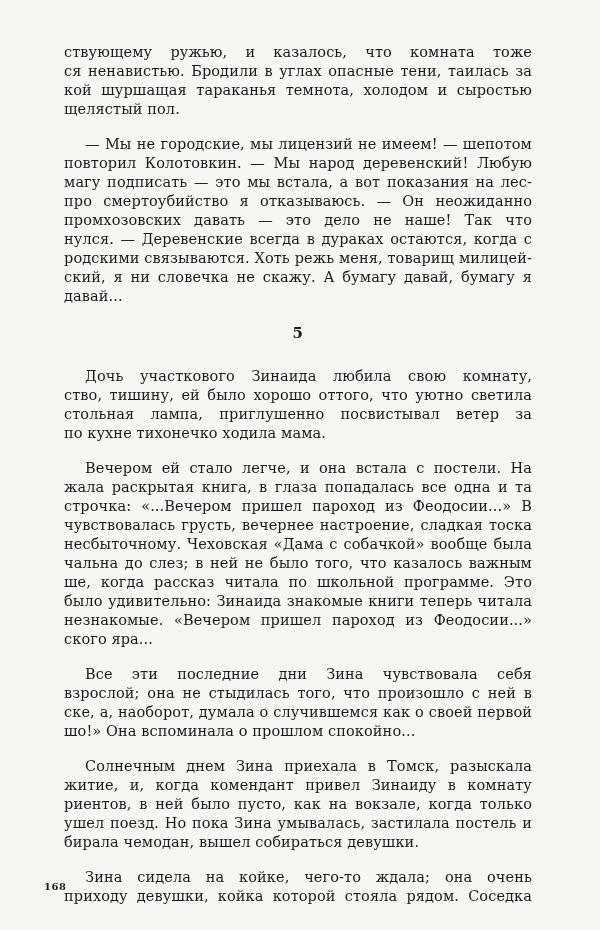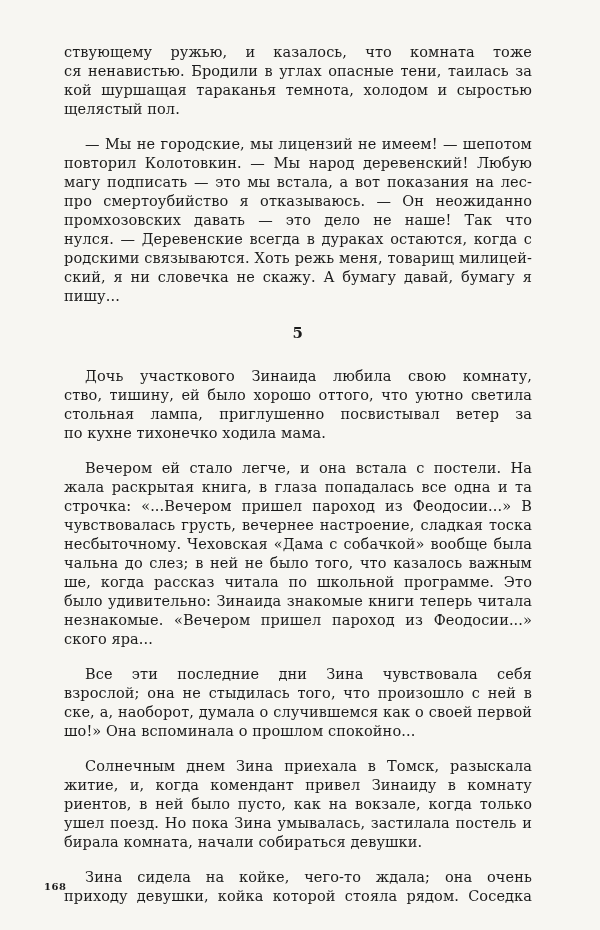--- a/index.html
+++ b/index.html
@@ -77,21 +77,21 @@
       </div>
       <div class="para">
         <div class="line indent">— Мы не городские, мы лицензий не имеем! — шепотом</div>
         <div class="line">повторил Колотовкин. — Мы народ деревенский! Любую бу-</div>
         <div class="line">магу подписать — это мы встала, а вот показания на лес-</div>
         <div class="line">про смертоубийство я отказываюсь. — Он неожиданно улыб-</div>
         <div class="line">промхозовских давать — это дело не наше! Так что говорить</div>
         <div class="line">нулся. — Деревенские всегда в дураках остаются, когда с го-</div>
         <div class="line">родскими связываются. Хоть режь меня, товарищ милицей-</div>
         <div class="line">ский, я ни словечка не скажу. А бумагу давай, бумагу я под-</div>
-        <div class="line last">пишу...</div>
+        <div class="line last">давай...</div>
       </div>
       <div class="section-heading">5</div>
       <div class="para">
         <div class="line indent">Дочь участкового Зинаида любила свою комнату, одиноче-</div>
         <div class="line">ство, тишину, ей было хорошо оттого, что уютно светила на-</div>
         <div class="line">стольная лампа, приглушенно посвистывал ветер за окнами,</div>
         <div class="line last">по кухне тихонечко ходила мама.</div>
       </div>
       <div class="para">
         <div class="line indent">Вечером ей стало легче, и она встала с постели. На столе ле-</div>
@@ -109,21 +109,21 @@
         <div class="line indent">Все эти последние дни Зина чувствовала себя помудревшей,</div>
         <div class="line">взрослой; она не стыдилась того, что произошло с ней в Том-</div>
         <div class="line">ске, а, наоборот, думала о случившемся как о своей первой</div>
         <div class="line last">шо!» Она вспоминала о прошлом спокойно...</div>
       </div>
       <div class="para">
         <div class="line indent">Солнечным днем Зина приехала в Томск, разыскала обще-</div>
         <div class="line">житие, и, когда комендант привел Зинаиду в комнату абиту-</div>
         <div class="line">риентов, в ней было пусто, как на вокзале, когда только что</div>
         <div class="line">ушел поезд. Но пока Зина умывалась, застилала постель и раз-</div>
-        <div class="line last">бирала комната, начали собираться девушки.</div>
+        <div class="line last">бирала чемодан, вышел собираться девушки.</div>
       </div>
       <div class="para">
         <div class="line indent">Зина сидела на койке, чего-то ждала; она очень обрадовалась</div>
         <div class="line">приходу девушки, койка которой стояла рядом. Соседка оказа-</div>
       </div>
     </div>
   <div class="page-number">168</div>
 </div>
 
 </body></html>

